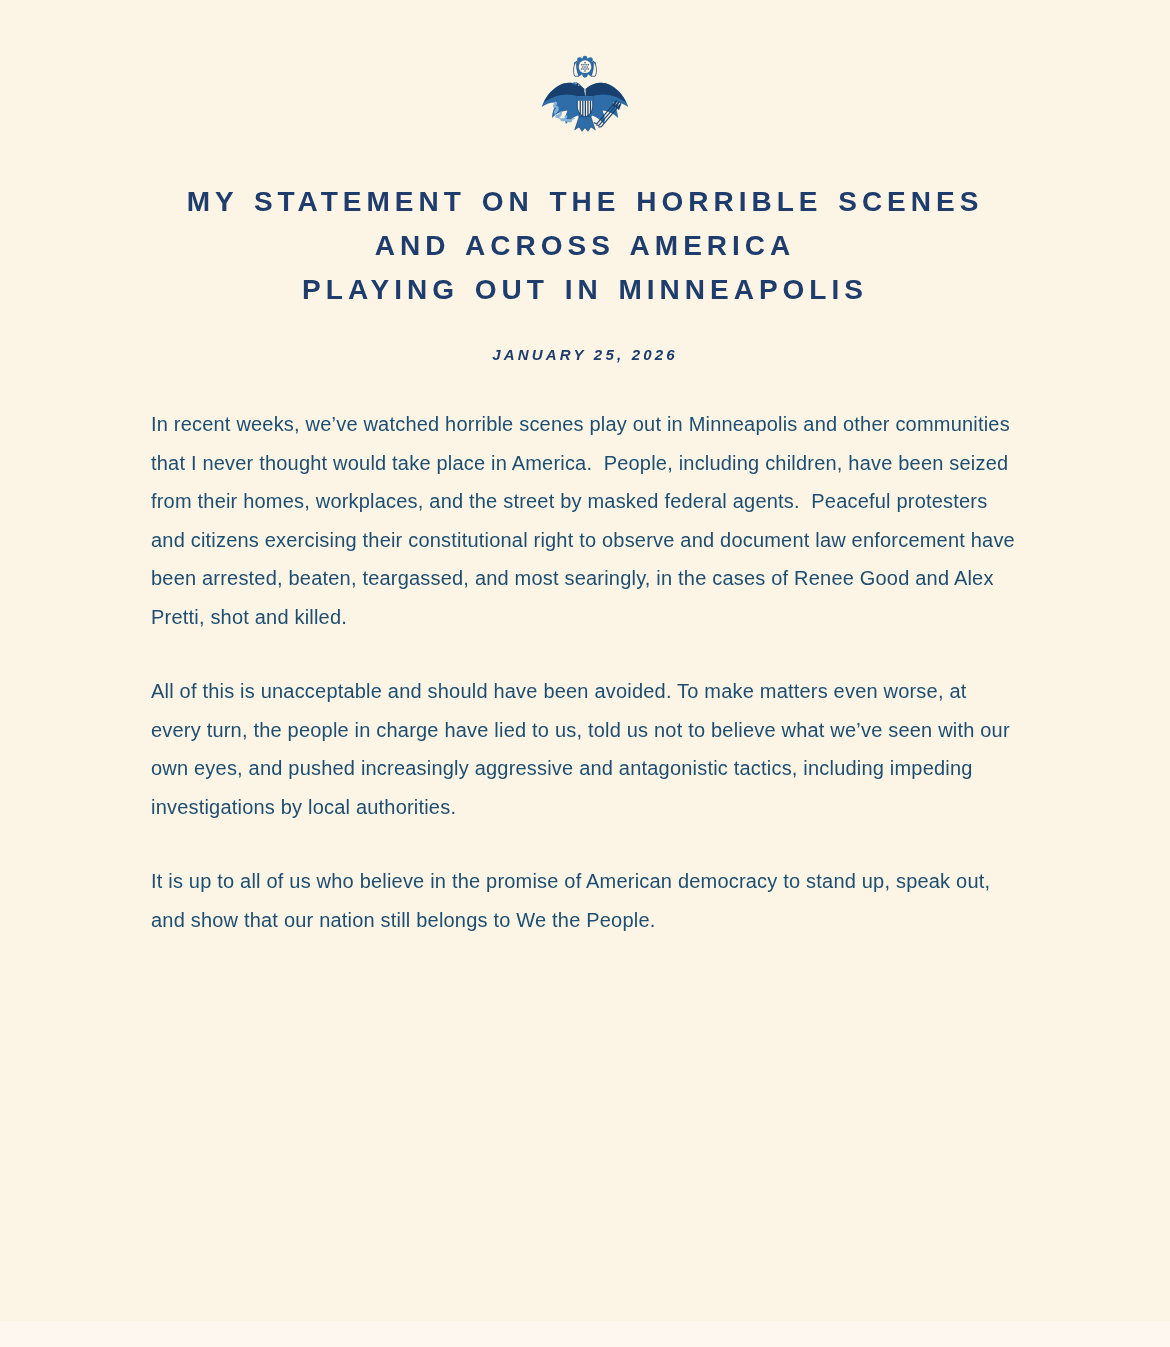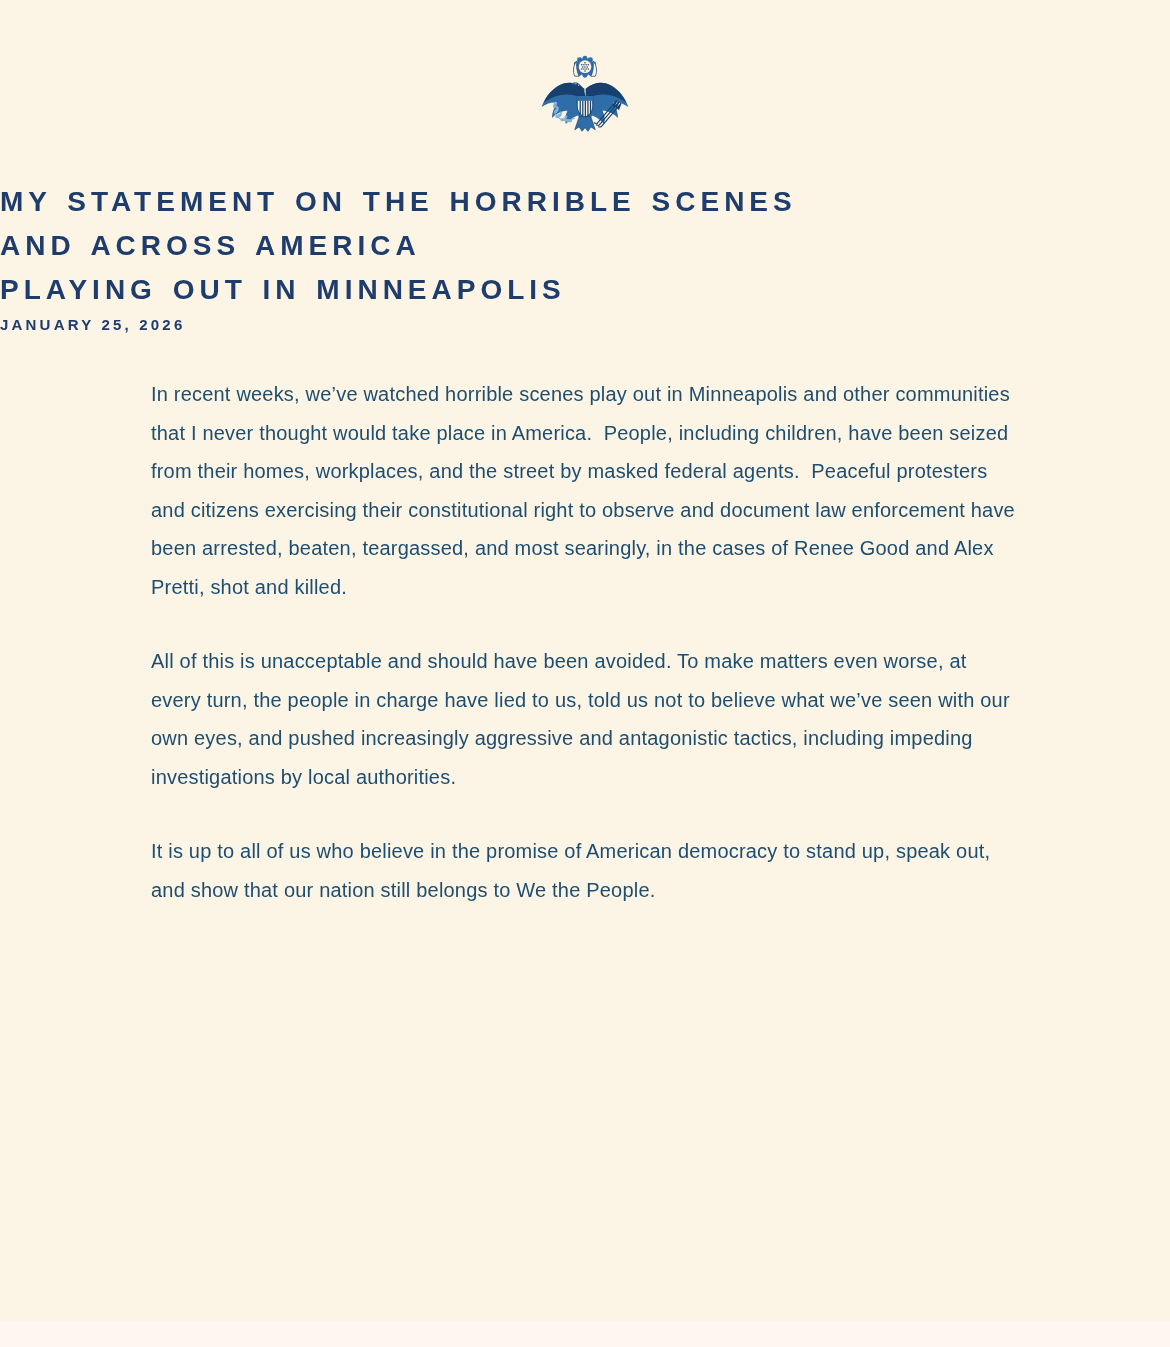--- a/index.html
+++ b/index.html
@@ -8,45 +8,46 @@
     background: #e9e9e9;
   }
   .page {
     position: relative;
     width: 1170px;
     height: 1347px;
     margin: 0 auto;
     background: #FCF4E4;
     overflow: hidden;
   }
-  .page-header { }
+  .page-header { text-align: center; }
   .seal {
     margin: 52px auto 0 auto;
     width: 92px;
     height: 94px;
     display: flex;
     align-items: center;
     justify-content: center;
   }
   .page-title {
     margin: 34px auto 0 auto;
     font-size: 28px;
     font-weight: 700;
     letter-spacing: 5px;
     word-spacing: 3px;
     line-height: 44px;
     color: #1E3C6C;
   }
   .title-line { display: block; }
   .statement-date {
-    margin-top: 4px;
+    margin-top: 34px;
     font-size: 15px;
     font-weight: 700;
     letter-spacing: 3.2px;
     color: #1E3C6C;
+    font-style: italic;
   }
   .statement-body {
     margin: 42px auto 0 auto;
     width: 868px;
     color: #1D4E71;
     font-size: 20px;
     font-weight: 400;
     letter-spacing: 0.2px;
     line-height: 38.5px;
   }

